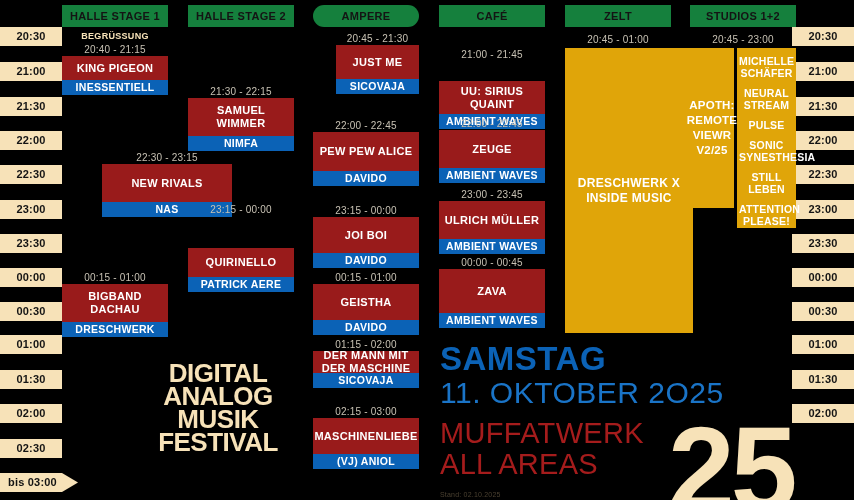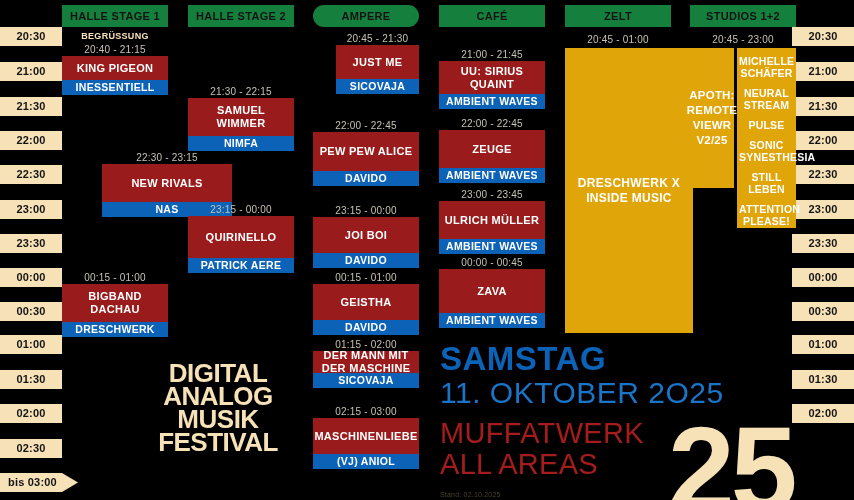--- a/index.html
+++ b/index.html
@@ -245,21 +245,21 @@
   </div>
 
   <div class="ev" style="left:188px; top:86px; width:106px;">
     <div class="ev-time">21:30 - 22:15</div>
     <div class="ev-main" style="height:38px;">SAMUEL WIMMER</div>
     <div class="ev-sub">NIMFA</div>
   </div>
 
   <div class="ev" style="left:188px; top:204px; width:106px;">
     <div class="ev-time">23:15 - 00:00</div>
-    <div class="ev-main" style="height:42px;">QUIRINELLO</div>
+    <div class="ev-main" style="height:29px;margin-top:32px;">QUIRINELLO</div>
     <div class="ev-sub">PATRICK AERE</div>
   </div>
 
   <div class="ev" style="left:313px; top:33px; width:106px;padding-left:23px;">
     <div class="ev-time">20:45 - 21:30</div>
     <div class="ev-main" style="height:34px;">JUST ME</div>
     <div class="ev-sub">SICOVAJA</div>
   </div>
 
   <div class="ev" style="left:313px; top:120px; width:106px;">
@@ -287,21 +287,21 @@
   </div>
 
   <div class="ev" style="left:313px; top:406px; width:106px;">
     <div class="ev-time">02:15 - 03:00</div>
     <div class="ev-main" style="height:36px;">MASCHINENLIEBE</div>
     <div class="ev-sub">(VJ) ANIOL</div>
   </div>
 
   <div class="ev" style="left:439px; top:49px; width:106px;">
     <div class="ev-time">21:00 - 21:45</div>
-    <div class="ev-main" style="height:33px;">UU: SIRIUS QUAINT</div>
+    <div class="ev-main" style="height:33px;margin-top:20px;">UU: SIRIUS QUAINT</div>
     <div class="ev-sub">AMBIENT WAVES</div>
   </div>
 
   <div class="ev" style="left:439px; top:118px; width:106px;">
     <div class="ev-time">22:00 - 22:45</div>
     <div class="ev-main" style="height:38px;">ZEUGE</div>
     <div class="ev-sub">AMBIENT WAVES</div>
   </div>
 
   <div class="ev" style="left:439px; top:189px; width:106px;">
@@ -316,21 +316,21 @@
     <div class="ev-sub">AMBIENT WAVES</div>
   </div>
 
   <div class="ev-time" style="position:absolute; left:565px; top:34px; width:106px;">20:45 - 01:00</div>
   <div class="gold gold-zelt" style="left:565px; top:48px; width:128px; height:285px;">
     <span>DRESCHWERK X INSIDE MUSIC</span>
   </div>
 
   <div class="ev-time" style="position:absolute; left:690px; top:34px; width:106px;">20:45 - 23:00</div>
 
-  <div class="gold gold-apoth" style="left:690px; top:48px; width:44px; height:140px;">
+  <div class="gold gold-apoth" style="left:690px; top:48px; width:44px; height:160px;">
     <span>APOTH: REMOTE VIEWR V2/25</span>
   </div>
 
   <div class="gold-list" style="left:737px; top:48px; width:59px; height:180px;">
     <span>MICHELLE SCHÄFER</span>
     <span>NEURAL STREAM</span>
     <span>PULSE</span>
     <span>SONIC SYNESTHESIA</span>
     <span>STILL LEBEN</span>
     <span>ATTENTION PLEASE!</span>

